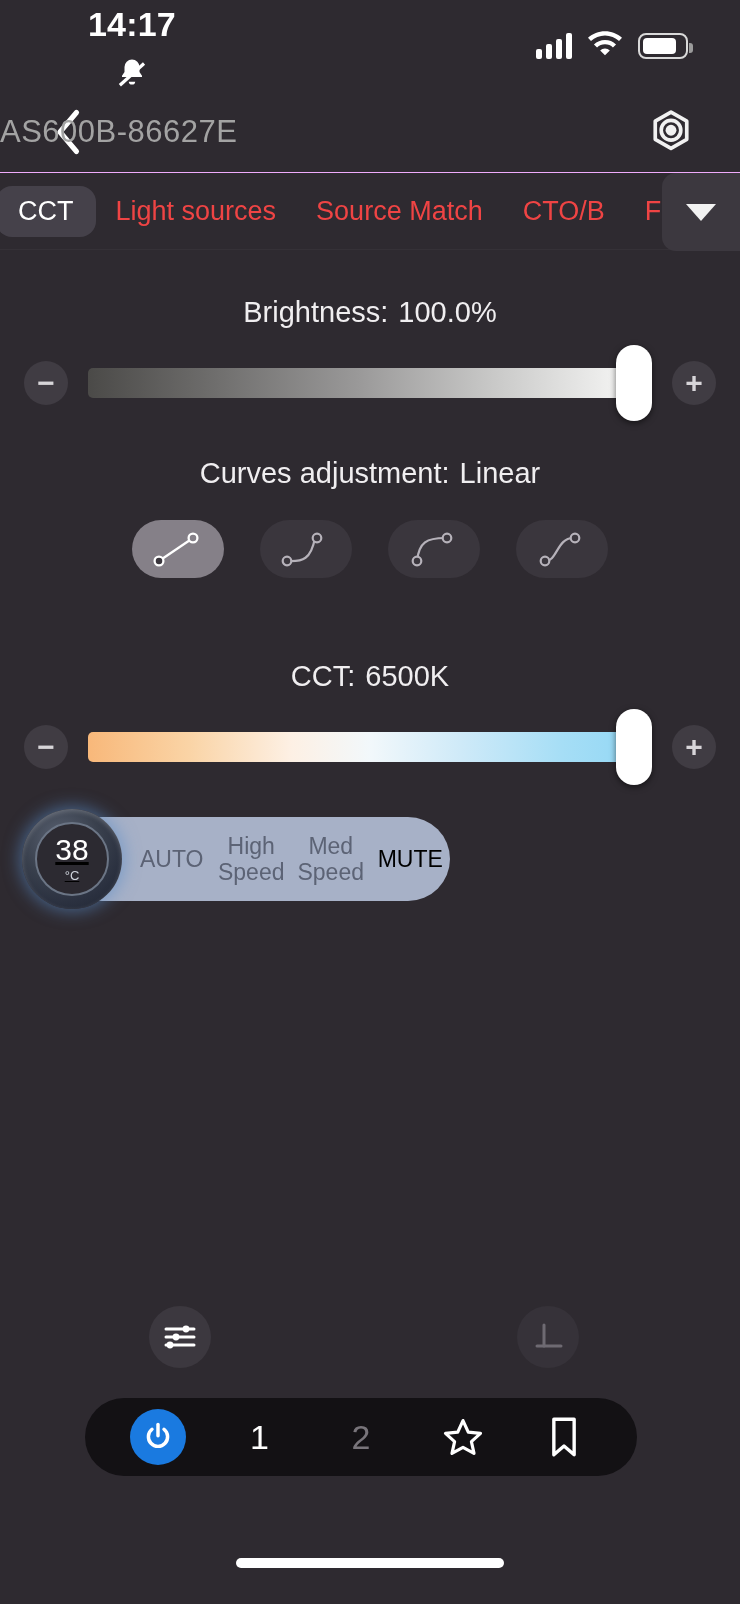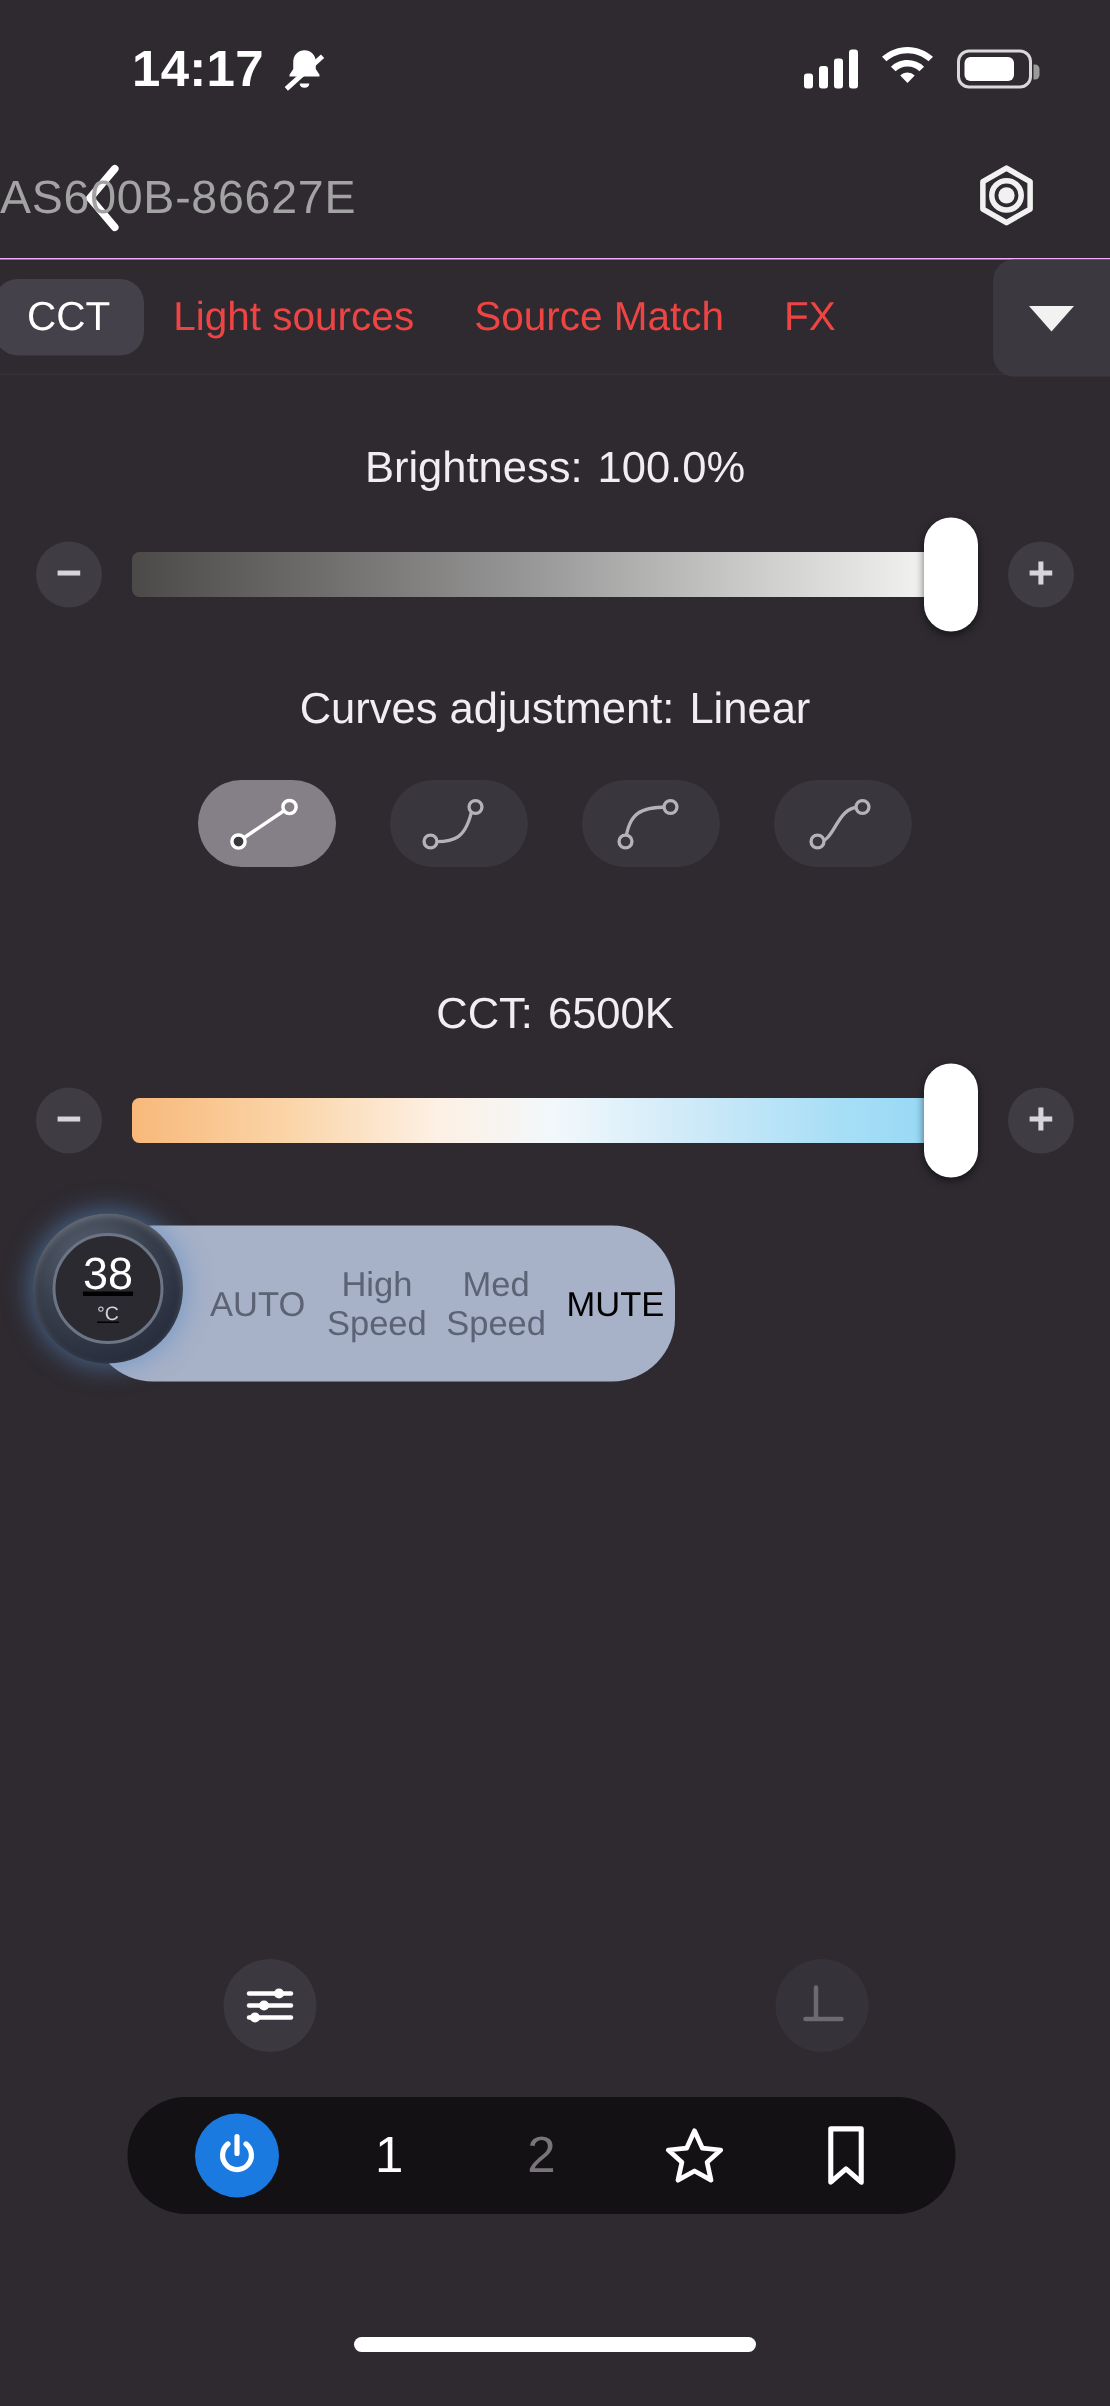--- a/index.html
+++ b/index.html
@@ -9,21 +9,21 @@
     font-family:"Liberation Sans", sans-serif;
     overflow:hidden;
   }
   .screen { position:relative; width:740px; height:1604px; background:#2e2a30; }
 
   
   .statusbar {
     height:92px; display:flex; align-items:center;
     justify-content:space-between; padding:0 52px 0 88px;
   }
-  .sb-left { display:flex; align-items:center; gap:12px; }
+  .sb-left { display:flex; align-items:center; gap:12px;flex-direction:column; }
   .sb-time { color:#fff; font-size:34px; font-weight:bold; letter-spacing:0.2px; }
   .sb-right { display:flex; align-items:center; gap:16px; }
   .bell-icon { width:30px; height:32px; position:relative; display:block; }
   .signal { display:flex; align-items:flex-end; gap:4px; height:26px; }
   .signal i { display:block; width:6px; background:#fff; border-radius:2px; }
   .signal i:nth-child(1){height:10px;} .signal i:nth-child(2){height:15px;}
   .signal i:nth-child(3){height:20px;} .signal i:nth-child(4){height:26px;}
   .batt { width:50px; height:26px; border:2.5px solid #d9d9d9; border-radius:8px;
           position:relative; padding:3px; }
   .batt::after { content:""; position:absolute; right:-7px; top:8px; width:4px;
@@ -77,21 +77,21 @@
 
   
   .curves { display:flex; justify-content:center; gap:36px; margin-top:30px; }
   .curvebtn { width:92px; height:58px; border-radius:29px; background:#3a363d;
               display:flex; align-items:center; justify-content:center; cursor:pointer; }
   .curvebtn.active { background:#858088; }
 
   
   .fanrow { margin-top:34px; padding-left:22px; position:relative; height:100px; }
   .fanpill {
-    position:absolute; left:60px; top:8px; width:390px; height:104px;
+    position:absolute; left:60px; top:8px; width:390px; height:84px;
     border-radius:42px; background:#a7b1c7; display:flex; align-items:center;
     padding-left:72px; cursor:pointer;
   }
   .fanopt { flex:1; text-align:center; font-size:23px; color:#5c6375;
             line-height:1.15; cursor:pointer; }
   .fanopt.sel { color:#000000; }
   .dial {
     position:absolute; left:22px; top:0; width:100px; height:100px;
     border-radius:50%;
     background:radial-gradient(circle at 38% 30%, #5a6272 0%, #39404d 42%, #2b3140 68%, #1d2330 100%);
@@ -178,20 +178,21 @@
         <circle cx="12" cy="12" r="3.1" fill="#f1f1f1" stroke="none"></circle>
         <circle cx="12" cy="12" r="5.6"></circle>
       </svg>
     </div>
   </div>
 
   <div class="tabs">
     <div class="tab active">CCT</div>
     <div class="tab">Light sources</div>
     <div class="tab">Source Match</div>
+    <div class="tab">CTO/B</div>
     <div class="tab">FX</div>
     <div class="tab-more">
       <span class="caret"></span>
     </div>
   </div>
 
   <div class="slabel">
     <span>Brightness:</span><span class="val">100.0%</span>
   </div>
   <div class="sliderrow">

